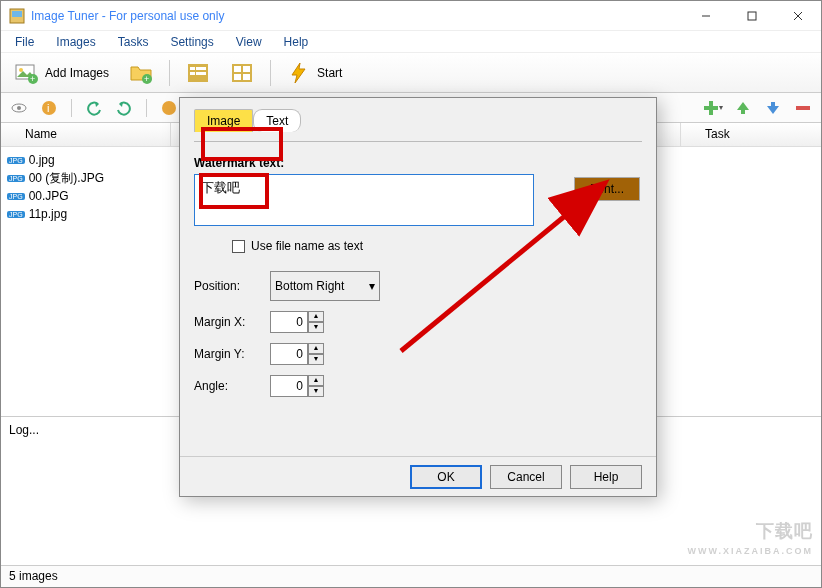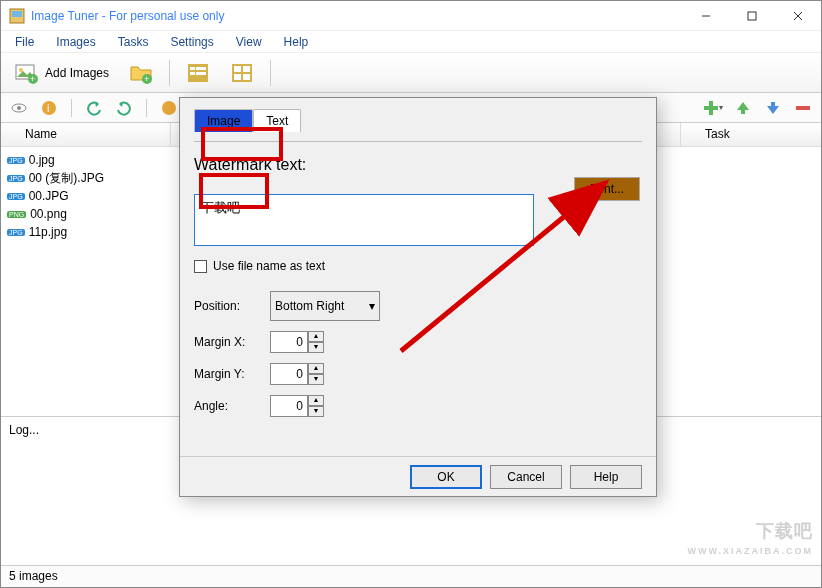--- a/index.html
+++ b/index.html
@@ -59,27 +59,27 @@
     background:#f0f0f0;
     border:1px solid #888;
     box-shadow: 4px 4px 18px rgba(0,0,0,.25);
     display:flex; flex-direction:column;
   }
   .dlg-title{ height:30px; background:#fff; display:flex; align-items:center; padding:0 10px; border-bottom:1px solid #ddd;}
   .dlg-title span{flex:1; font-size:12px;}
   .dlg-close{width:24px;height:24px; display:flex;align-items:center;justify-content:center; font-size:14px;}
   .dlg-body{ flex:1; padding:10px 14px 4px 14px; position:relative;}
   .tabs{ display:flex; gap:0; height:24px; align-items:flex-end; margin-bottom:10px;}
-  .tab{ padding:4px 12px; border:1px solid #bbb; border-bottom:none; background:#1d4ed8; border-radius:2px 2px 0 0; font-size:12px; }
-  .tab.active{ background:#fff;}
+  .tab{ padding:4px 12px; border:1px solid #bbb; border-bottom:none; background:#fde047; border-radius:2px 2px 0 0; font-size:12px; }
+  .tab.active{ background:#fff;border-radius:9px;}
   .tabstrip{ height:1px; background:#bbb; margin-top:-1px; margin-bottom:14px;}
-  .lbl{ font-size:16px; margin-bottom:20px;}
+  .lbl{ font-size:12px; margin-bottom:4px;font-weight:bold;}
   .wm-text{ width:340px; height:52px; border:1px solid #2a7bd6; padding:4px 6px; font-size:13px; font-family:"SimSun","Microsoft YaHei",sans-serif; resize:none; background:#fff;}
   .font-btn{ position:absolute; left:394px; top:79px; width:66px; height:24px; background:#a16207; border:1px solid #aaa; font-size:12px;}
-  .chk-row{ margin-top:10px; display:flex; align-items:center; gap:6px; font-size:12px;}
+  .chk-row{ margin-top:10px; display:flex; align-items:center; gap:6px; font-size:12px;margin-left:38px;}
   .chkbox{width:13px;height:13px;border:1px solid #555;background:#fff;display:inline-block;}
   .grid{ margin-top:18px; display:grid; grid-template-columns:76px 110px; row-gap:10px; align-items:center;}
   .sel{ height:22px; border:1px solid #888; background:#eee; padding:14px 4px; font-size:12px; display:flex; align-items:center; justify-content:space-between;}
   .spin{ display:flex; align-items:center;}
   .spin input{ width:38px; height:22px; border:1px solid #888; text-align:right; padding:2px 4px; font-size:12px;}
   .spin-btns{display:flex; flex-direction:column;}
   .spin-btns div{width:16px;height:11px;border:1px solid #888;background:#eee;font-size:7px;line-height:8px;text-align:center;}
   .dlg-foot{ height:40px; border-top:1px solid #ccc; display:flex; align-items:center; justify-content:flex-end; gap:8px; padding:0 14px; background:#f0f0f0;}
   .dlg-foot button{ width:72px; height:24px; border:1px solid #888; background:#e9e9e9; font-size:12px;}
   .dlg-foot .ok{ border:2px solid #1a6bd6;}
@@ -173,20 +173,26 @@
   <div class="tbn">
     <span class="ico"><svg viewBox="0 0 24 24">
           <rect x="2" y="3" width="20" height="18" fill="#d6b24a"></rect>
           <rect x="4" y="5" width="7" height="6" fill="#fff"></rect>
           <rect x="13" y="5" width="7" height="6" fill="#fff"></rect>
           <rect x="4" y="13" width="7" height="6" fill="#fff"></rect>
           <rect x="13" y="13" width="7" height="6" fill="#fff"></rect>
         </svg></span>
   </div>
   <div class="sep"></div>
+  <div class="tbn">
+    <span class="ico"><svg viewBox="0 0 24 24">
+          <path d="M13 2 L5 14 h5 l-2 8 10-14 h-6 z" fill="#f4b400" stroke="#c78500"></path>
+        </svg></span>
+    <span>Start</span>
+  </div>
 </div>
 
 <div class="toolbar2">
   <div class="tbtn2">
       <svg width="16" height="16" viewBox="0 0 16 16">
         <ellipse cx="8" cy="8" rx="7" ry="4" fill="none" stroke="#888"></ellipse>
         <circle cx="8" cy="8" r="2" fill="#888"></circle>
       </svg>
     </div>
   <div class="tbtn2">
@@ -253,24 +259,20 @@
         <span class="jpg-badge">JPG</span>
         <span>0.jpg</span>
       </div>
     <div class="frow">
         <span class="jpg-badge">JPG</span>
         <span>00 (复制).JPG</span>
       </div>
     <div class="frow">
         <span class="jpg-badge">JPG</span>
         <span>00.JPG</span>
-      </div>
-    <div class="frow">
-        <span class="png-badge">PNG</span>
-        <span>00.png</span>
       </div>
     <div class="frow">
         <span class="jpg-badge">JPG</span>
         <span>11p.jpg</span>
       </div>
   </div>
 </div>
 
 <div class="logarea">
   <span>Log...</span>

